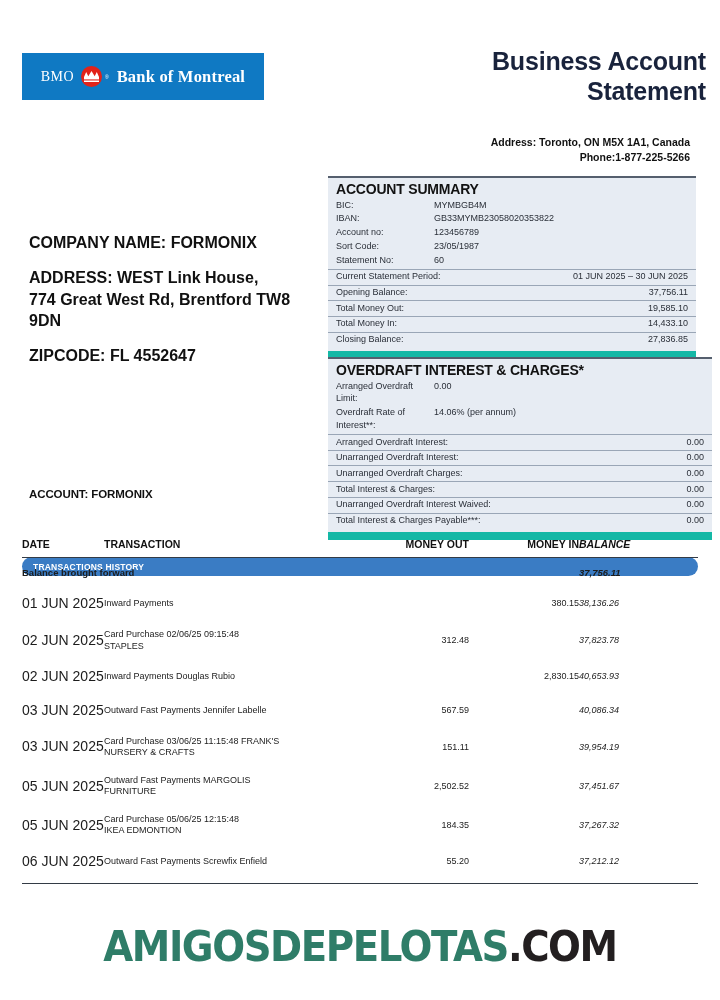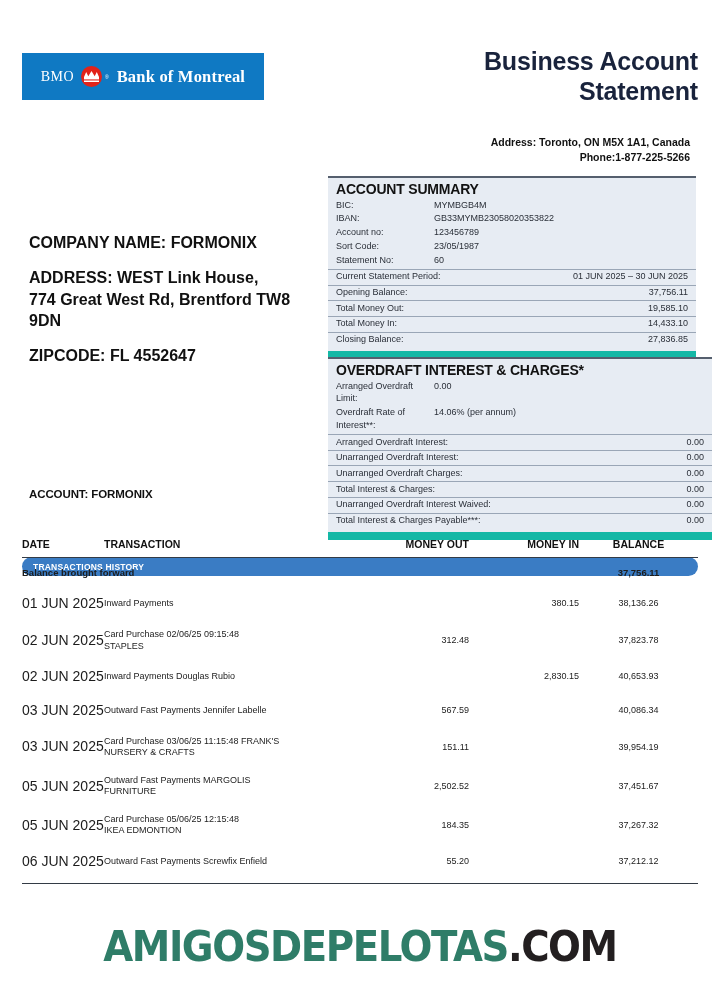--- a/index.html
+++ b/index.html
@@ -62,21 +62,21 @@
   .logo-name {
     font-family: "Liberation Serif", serif;
     font-weight: bold;
     font-size: 16.5px;
     color: #ffffff;
     letter-spacing: 0.2px;
   }
 
   .doc-title {
     position: absolute;
-    right: 22px;
+    right: 14px;
     top: 0;
     width: 330px;
     text-align: right;
     font-size: 25px;
     font-weight: bold;
     color: #19233c;
     line-height: 1.18;
     letter-spacing: -0.2px;
   }
   .contact {
@@ -193,21 +193,21 @@
     font-weight: bold;
     color: #111;
     padding: 2px 0 7px 0;
     vertical-align: bottom;
   }
   .tx thead tr { border-bottom: 1.6px solid #333b45; }
   .c-date { width: 82px;  text-align: left; }
   .c-desc { width: 250px; text-align: left; }
   .c-out  { width: 115px; text-align: right; }
   .c-in   { width: 110px; text-align: right; }
-  .c-bal  { width: 119px; text-align: center; }
+  .c-bal  { width: 119px; text-align: left; font-style: italic; }
 
   .tx td {
     font-size: 9px;
     color: #1c1c1c;
     padding: 8px 0;
     vertical-align: middle;
     line-height: 1.28;
   }
   .tx td.c-date { font-size: 14px; }
   .tx tr.brought td {

